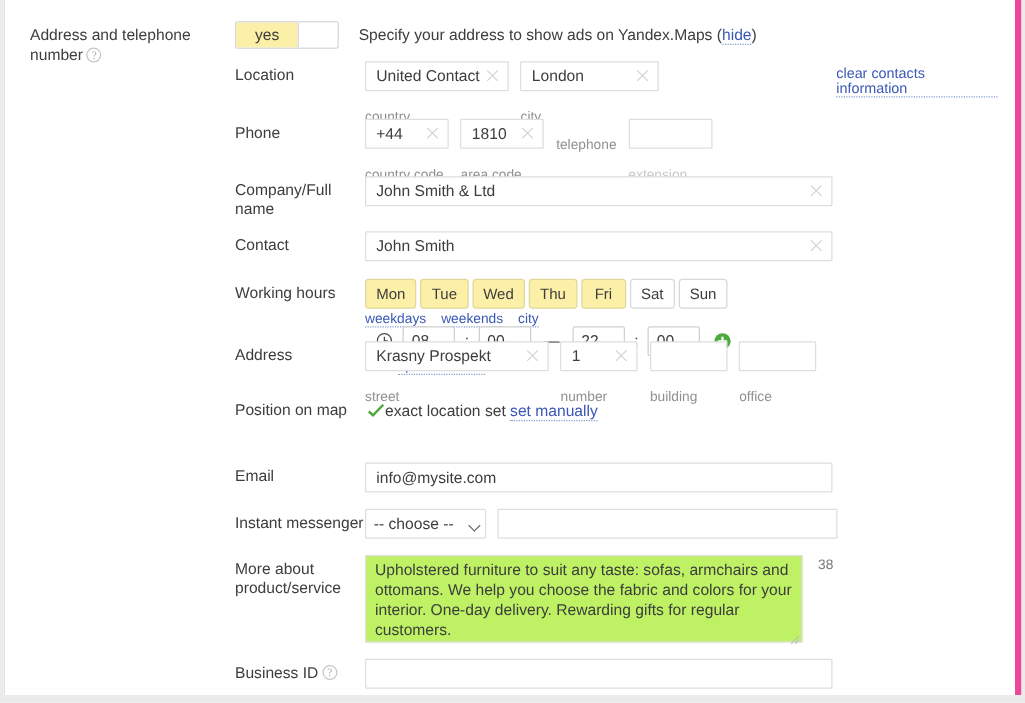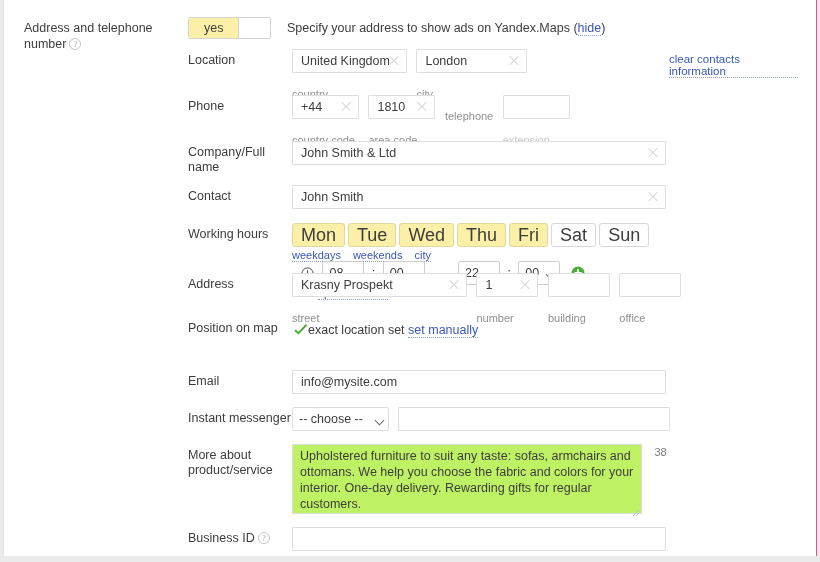--- a/index.html
+++ b/index.html
@@ -12,21 +12,21 @@
     position: relative;
     width: 820px; height: 562px;
     background: #ebebeb;
     overflow: hidden;
   }
   .card {
     position: absolute;
     left: 3px; top: 0; width: 814px; height: 556px;
     background: #ffffff;
     border-left: 1px solid #e3e3e3;
-    border-right: 1px solid #ec4899;
+    border-right: 5px solid #ec4899;
   }
 
   
   .legend {
     position: absolute;
     left: 20px; top: 20px;
     width: 150px;
     font-size: 12.5px;
     color: #3d3d3d;
     line-height: 16px;
@@ -123,21 +123,21 @@
 
   
   .day {
     display: inline-block; vertical-align: top;
     height: 24px; line-height: 22px;
     min-width: 36px; padding: 0 8px;
     text-align: center;
     border: 1px solid #e0d79a;
     border-radius: 3px;
     background: #fcf0a8;
-    font-size: 18px; color: #3d3d3d;
+    font-size: 12px; color: #3d3d3d;
     margin-right: 3px; cursor: pointer;
   }
   .day.off { background: #fff; border-color: #d8d8d8; }
 
   
   .sel {
     display: inline-block; vertical-align: top; position: relative;
     height: 24px; border: 1px solid #cfcfcf; background: #fff;
     border-radius: 2px; cursor: pointer;
   }
@@ -208,21 +208,21 @@
         </span>
         <span class="toggle-note"><span>Specify your address to show ads on Yandex.Maps (</span><a class="dotted">hide</a><span>)</span></span>
       </div>
     </div>
 
     <div class="row" style="height:46px;">
       <div class="rlabel" style="top:4px;">Location</div>
       <div class="rfield">
         <span class="fieldwrap">
           <span class="inp" style="width:115px;">
-            <span class="val" style="width:88px;">United Kingdom</span>
+            <span class="val" style="width:88px;">United Contact</span>
             <span class="xbtn"></span>
           </span>
           <div class="sub">country</div>
         </span>
         <span class="fieldwrap" style="margin-left:5px;">
           <span class="inp" style="width:111px;">
             <span class="val" style="width:84px;">London</span>
             <span class="xbtn"></span>
           </span>
           <div class="sub">city</div>
@@ -324,21 +324,21 @@
             <a class="dotted">open 24 hours</a>
           </div>
         </div>
       </div>
     </div>
 
     <div class="row" style="height:47px;">
       <div class="rlabel" style="top:4px;">Address</div>
       <div class="rfield">
         <span class="fieldwrap">
-          <span class="inp" style="width:175px;text-decoration:underline;">
+          <span class="inp" style="width:147px;text-decoration:underline;">
             <span class="val" style="width:148px;">Krasny Prospekt</span>
             <span class="xbtn"></span>
           </span>
           <div class="sub">street</div>
         </span>
         <span class="fieldwrap" style="margin-left:5px;">
           <span class="inp" style="width:62px;">
             <span class="val" style="width:36px;">1</span>
             <span class="xbtn"></span>
           </span>

